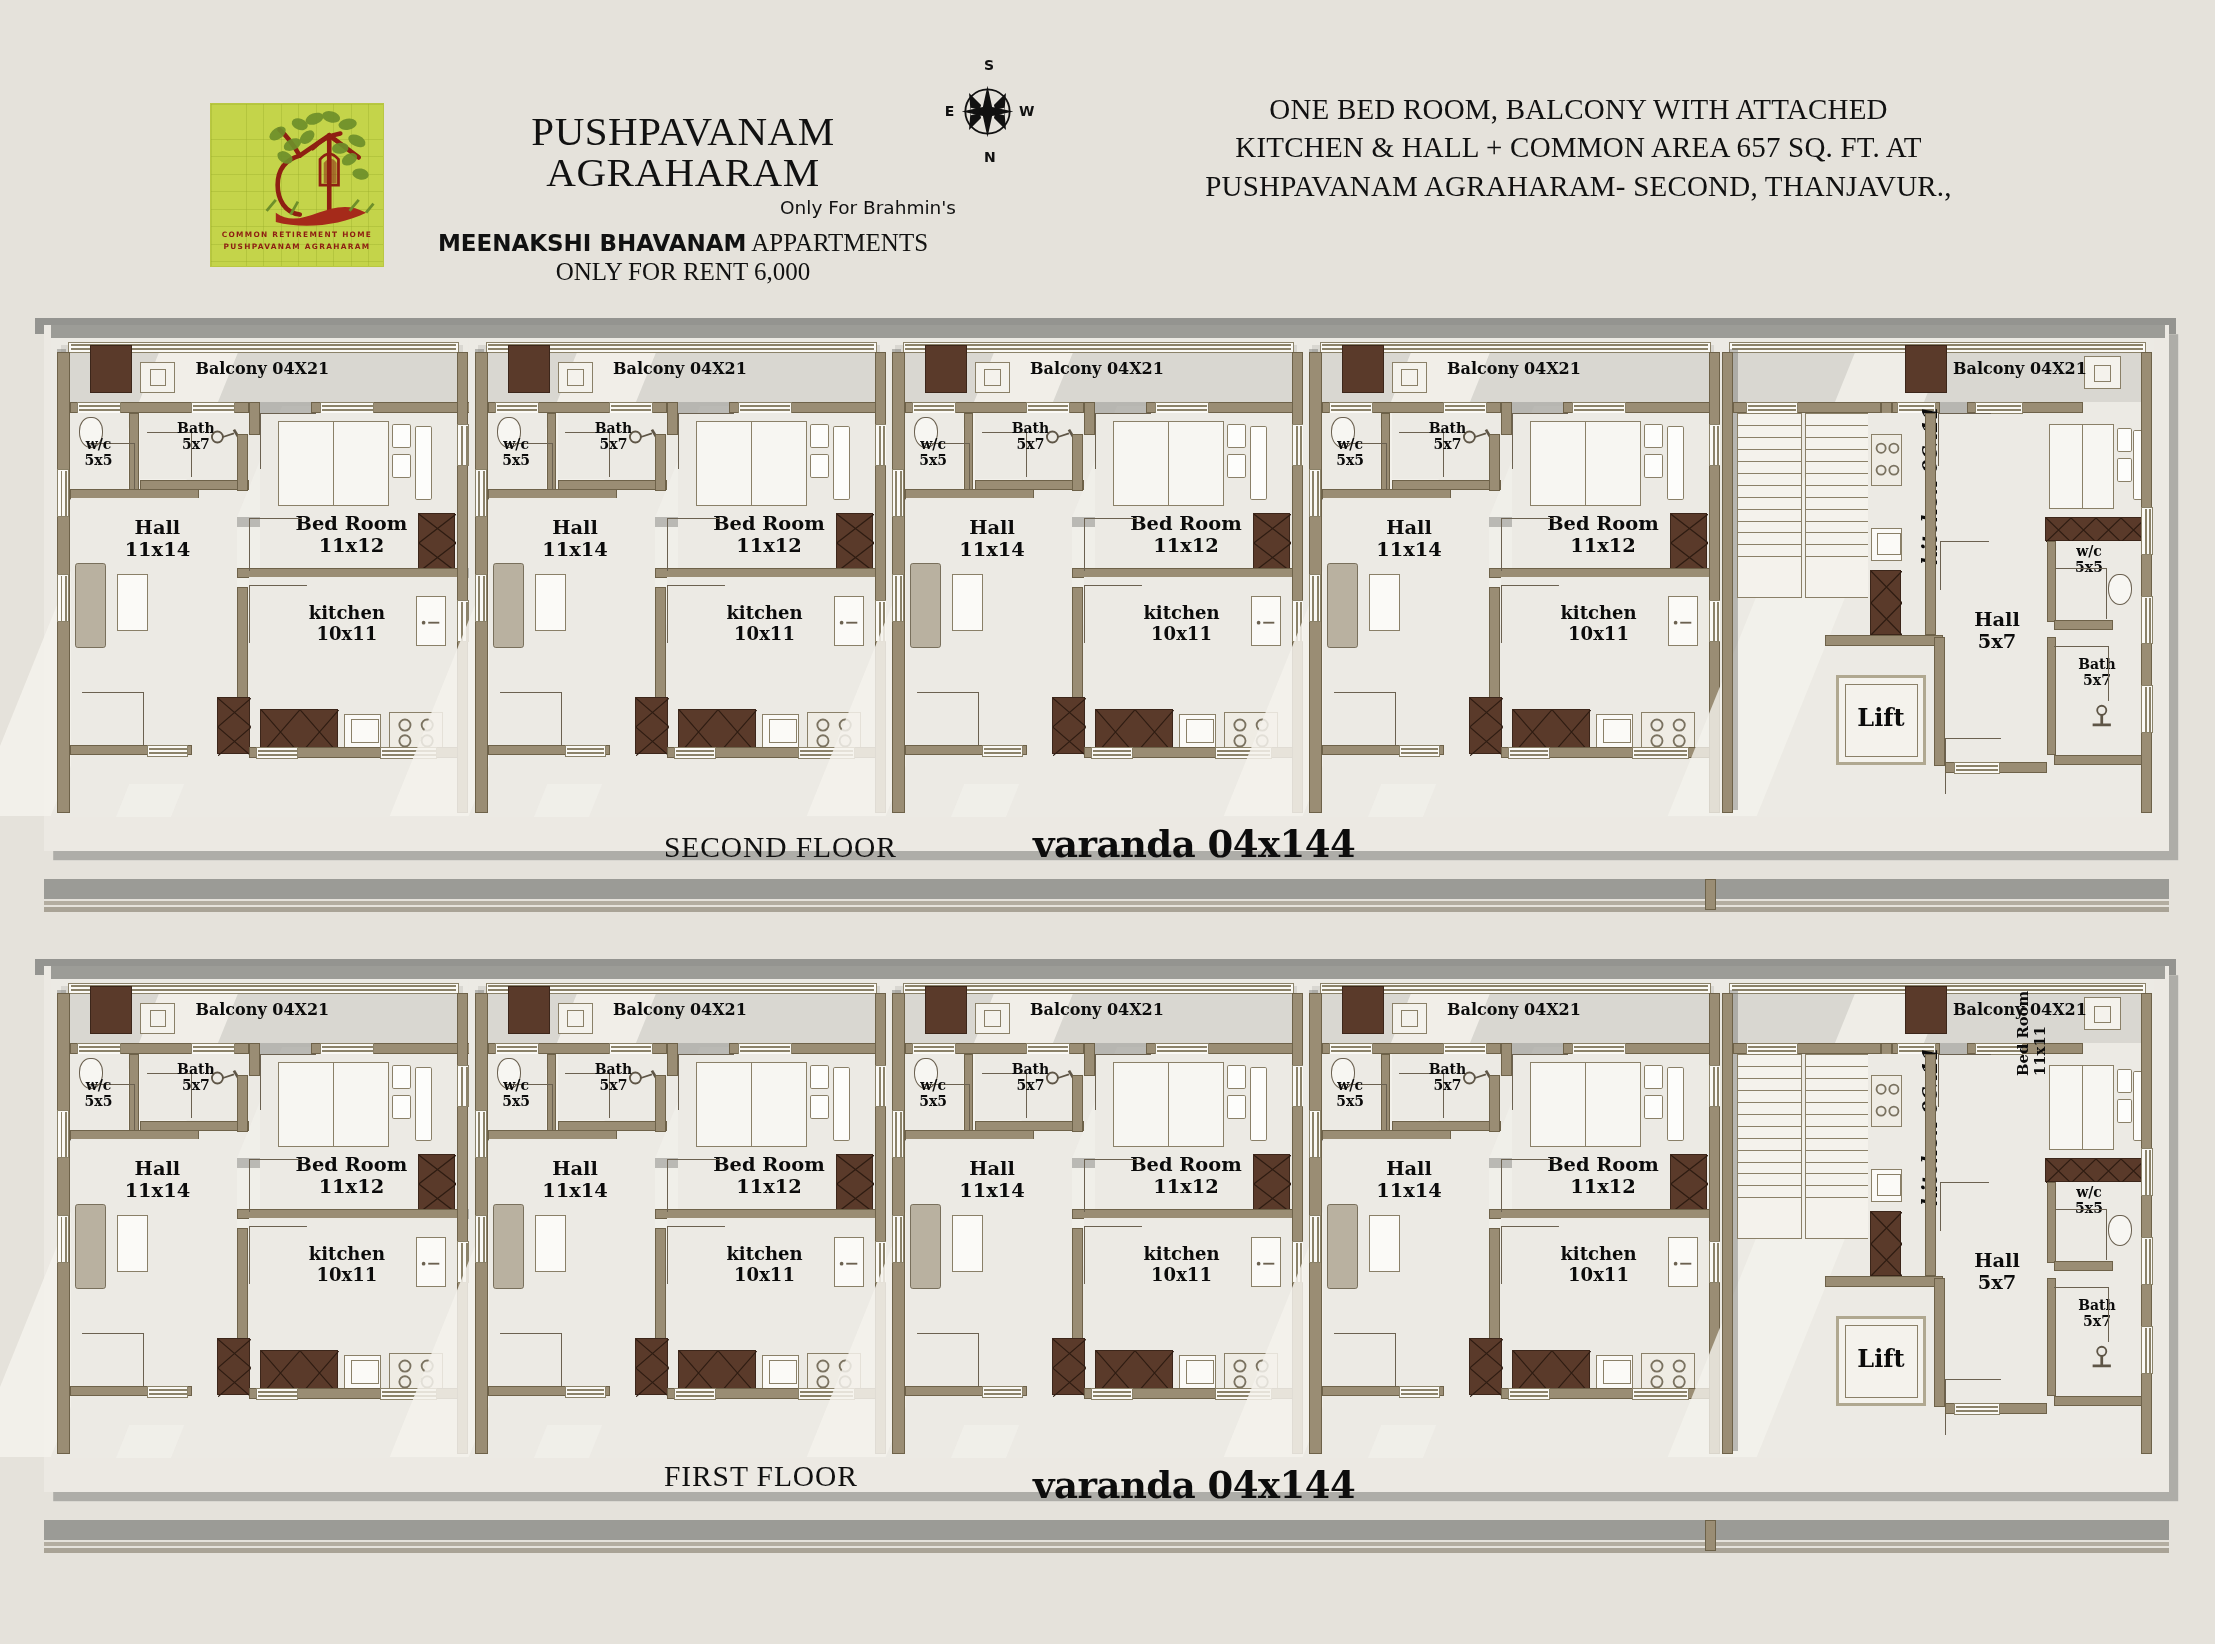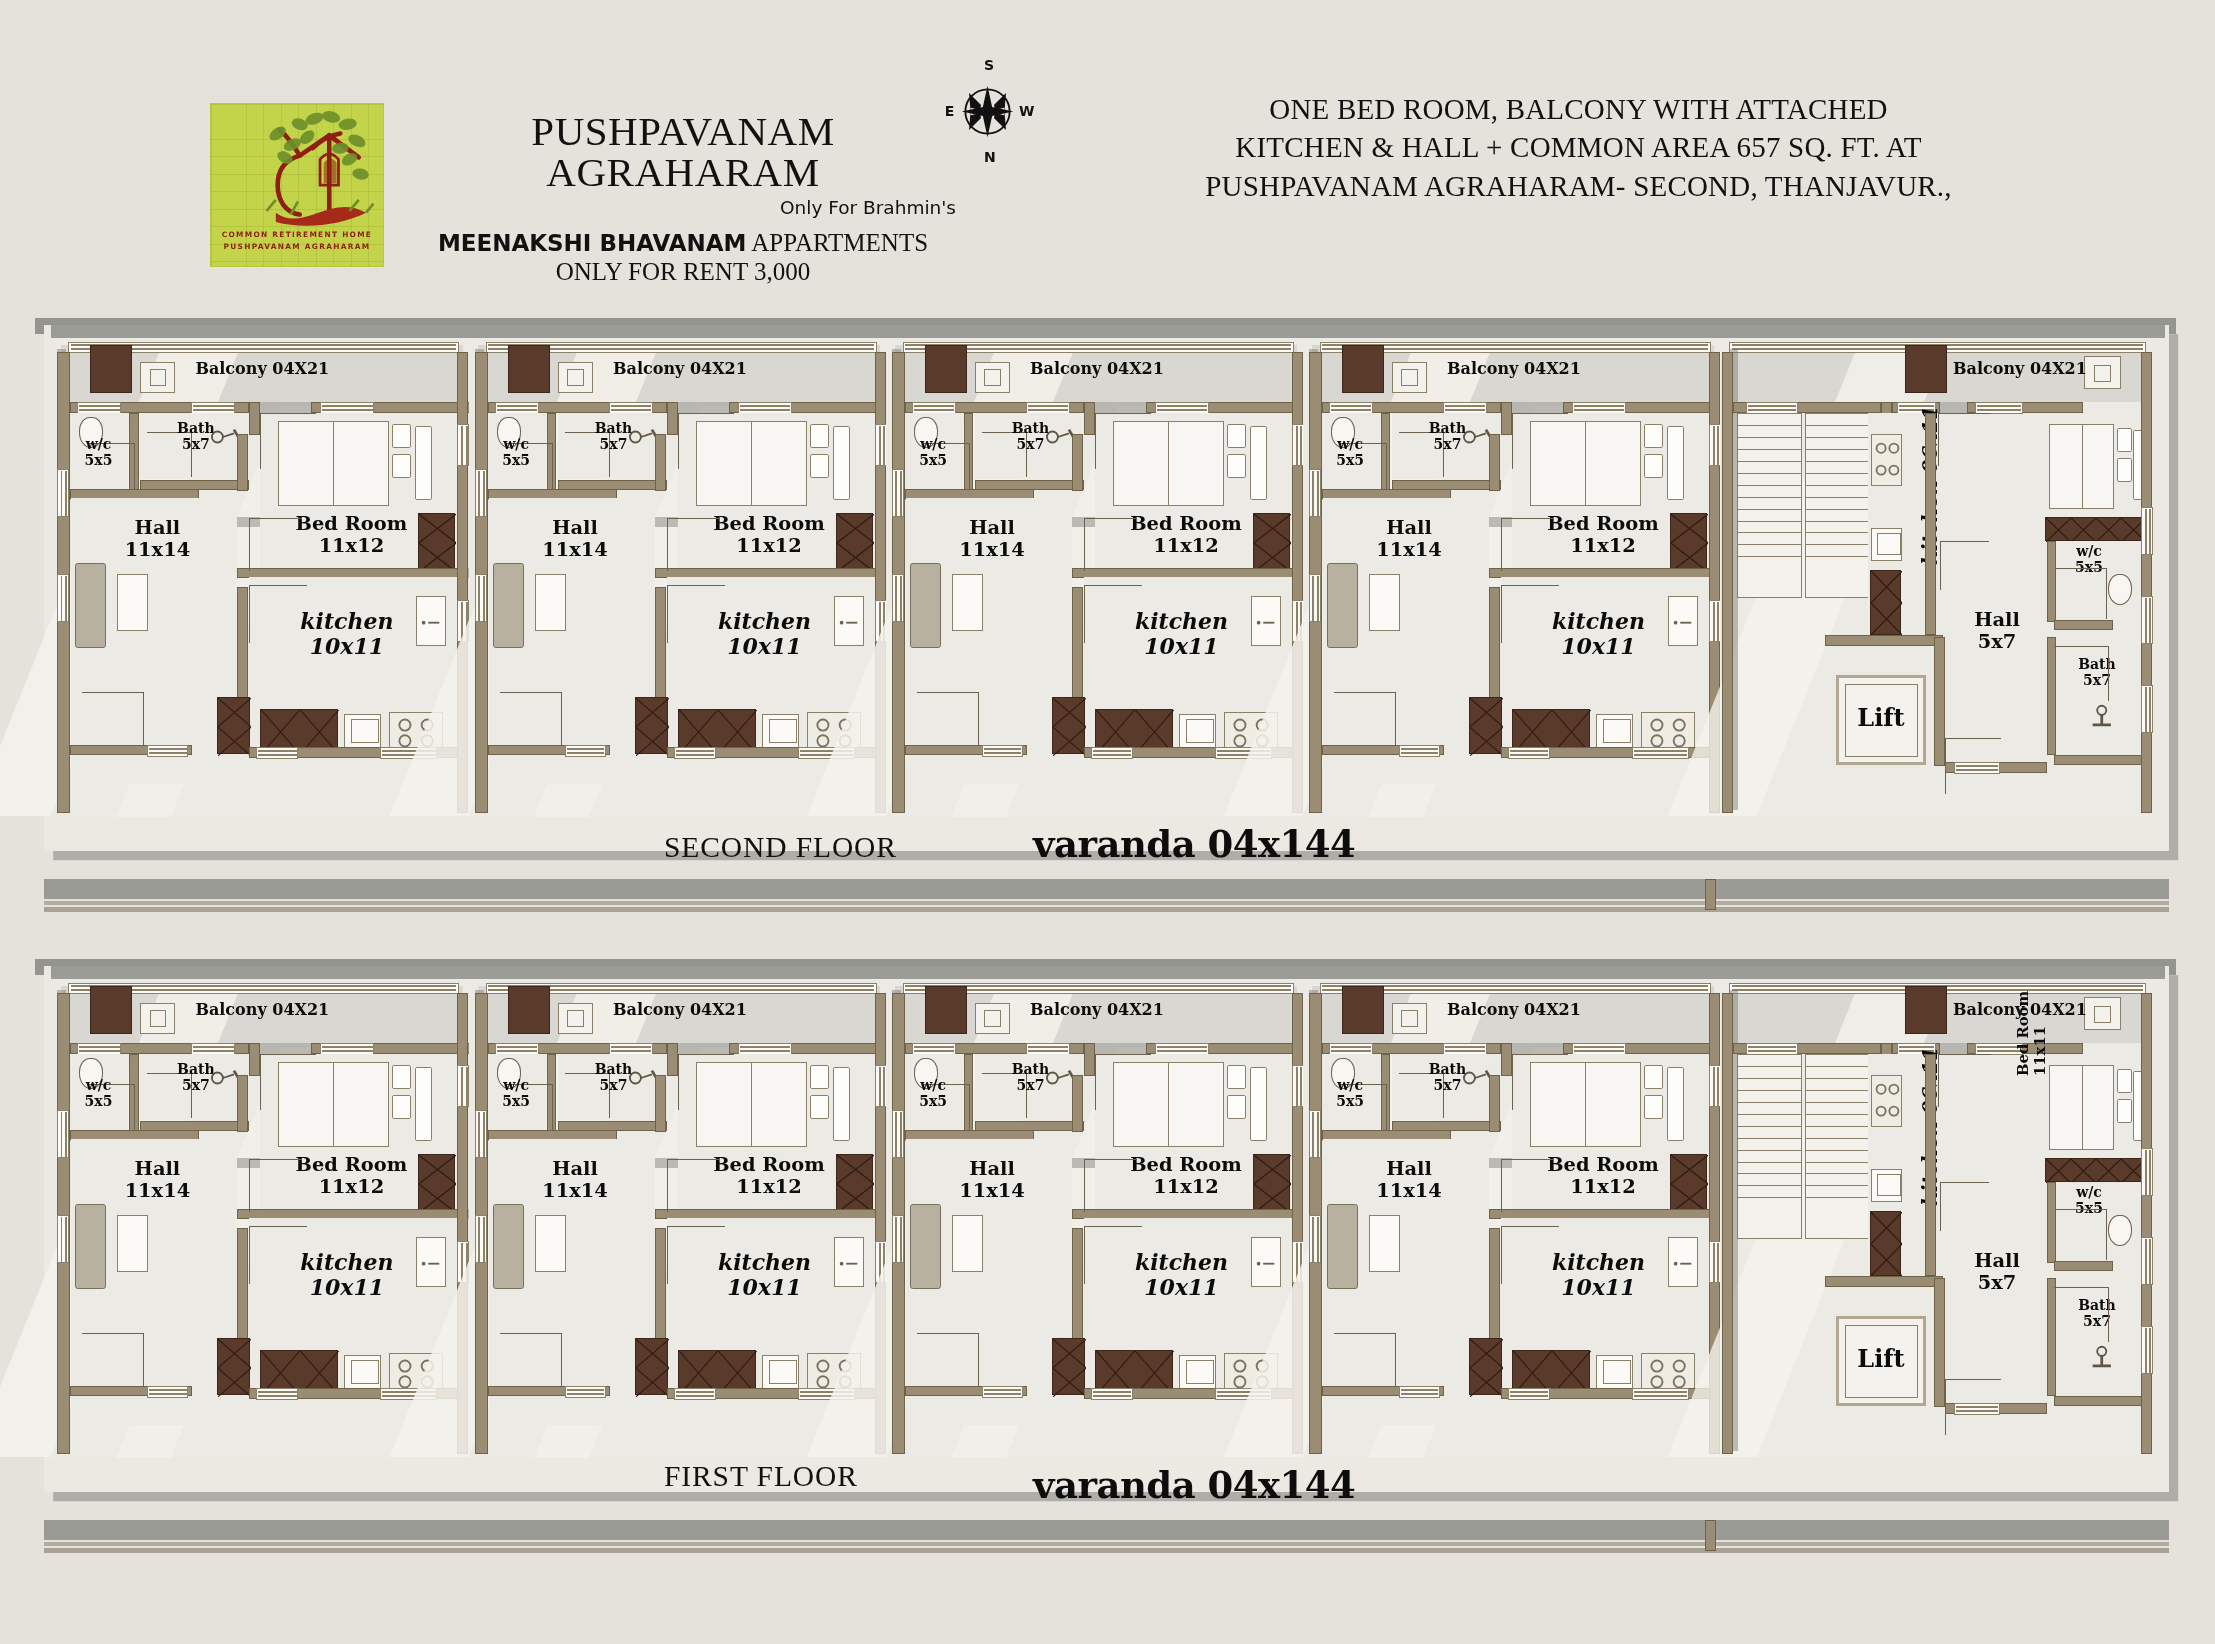--- a/index.html
+++ b/index.html
@@ -111,21 +111,21 @@
   .darkfurn:before,.darkfurn:after{
     content:"";position:absolute;left:0;top:0;width:100%;height:100%;
   }
   .lbl{
     position:absolute;font-family:"DejaVu Serif", serif;font-weight:bold;color:#0b0b0b;
     text-align:center;line-height:1.12;white-space:pre-line;
   }
   .lbl-bal{font-size:16px;}
   .lbl-sm{font-size:14px;}
   .lbl-md{font-size:19.4px;}
-  .lbl-kit{font-style:italic;font-size:22px;margin-top:6px;}
+  .lbl-kit{font-size:18px;}
   .lbl-lift{font-size:24px;}
   .lbl-rot{transform:rotate(-90deg);transform-origin:left top;font-style:italic;font-size:20px;}
   .lbl-rot2{transform:rotate(-90deg);transform-origin:left top;font-size:14.8px;font-style:normal;}
 
   .bed{position:absolute;background:#f7f6f2;border:1.8px solid #8a8068;box-sizing:border-box;}
   .pillow{position:absolute;background:#fdfdfb;border:0.9px solid #8a8068;box-sizing:border-box;border-radius:1.8px;}
   .sofa{position:absolute;background:#b9b1a0;border:1.8px solid #79705c;box-sizing:border-box;border-radius:2.8px;}
   .tbl{position:absolute;background:#fbfaf7;border:1.8px solid #8a8068;box-sizing:border-box;}
   .wc{position:absolute;width:24px;height:31px;border:1.8px solid #6b6150;border-radius:45% 45% 50% 50%;background:#f7f6f2;box-sizing:border-box;}
   .stove{position:absolute;background:#efece4;border:0.9px solid #8a8068;box-sizing:border-box;}
@@ -174,21 +174,21 @@
       </g>
     </svg>
     <div class="ltxt ltxt1">COMMON RETIREMENT HOME</div>
     <div class="ltxt ltxt2">PUSHPAVANAM AGRAHARAM</div>
   </div>
 
   <div id="brandblock">
     <div id="brandTitle">PUSHPAVANAM AGRAHARAM</div>
     <div id="brandSub">Only For Brahmin's</div>
     <div id="aptLine"><span class="cond">MEENAKSHI BHAVANAM</span><span> APPARTMENTS</span></div>
-    <div id="rentLine">ONLY FOR RENT 3,000</div>
+    <div id="rentLine">ONLY FOR RENT 6,000</div>
   </div>
 
   <div id="compass">
     <span class="cl cS">S</span>
     <span class="cl cN">N</span>
     <span class="cl cE">E</span>
     <span class="cl cW">W</span>
     <svg width="89" height="109" viewBox="0 0 96 118">
       <circle cx="48" cy="59" r="24" fill="none" stroke="#111" stroke-width="2"></circle>
       <path d="M48 31 L53 54 L76 59 L53 64 L48 87 L43 64 L20 59 L43 54 Z" fill="#111"></path>

